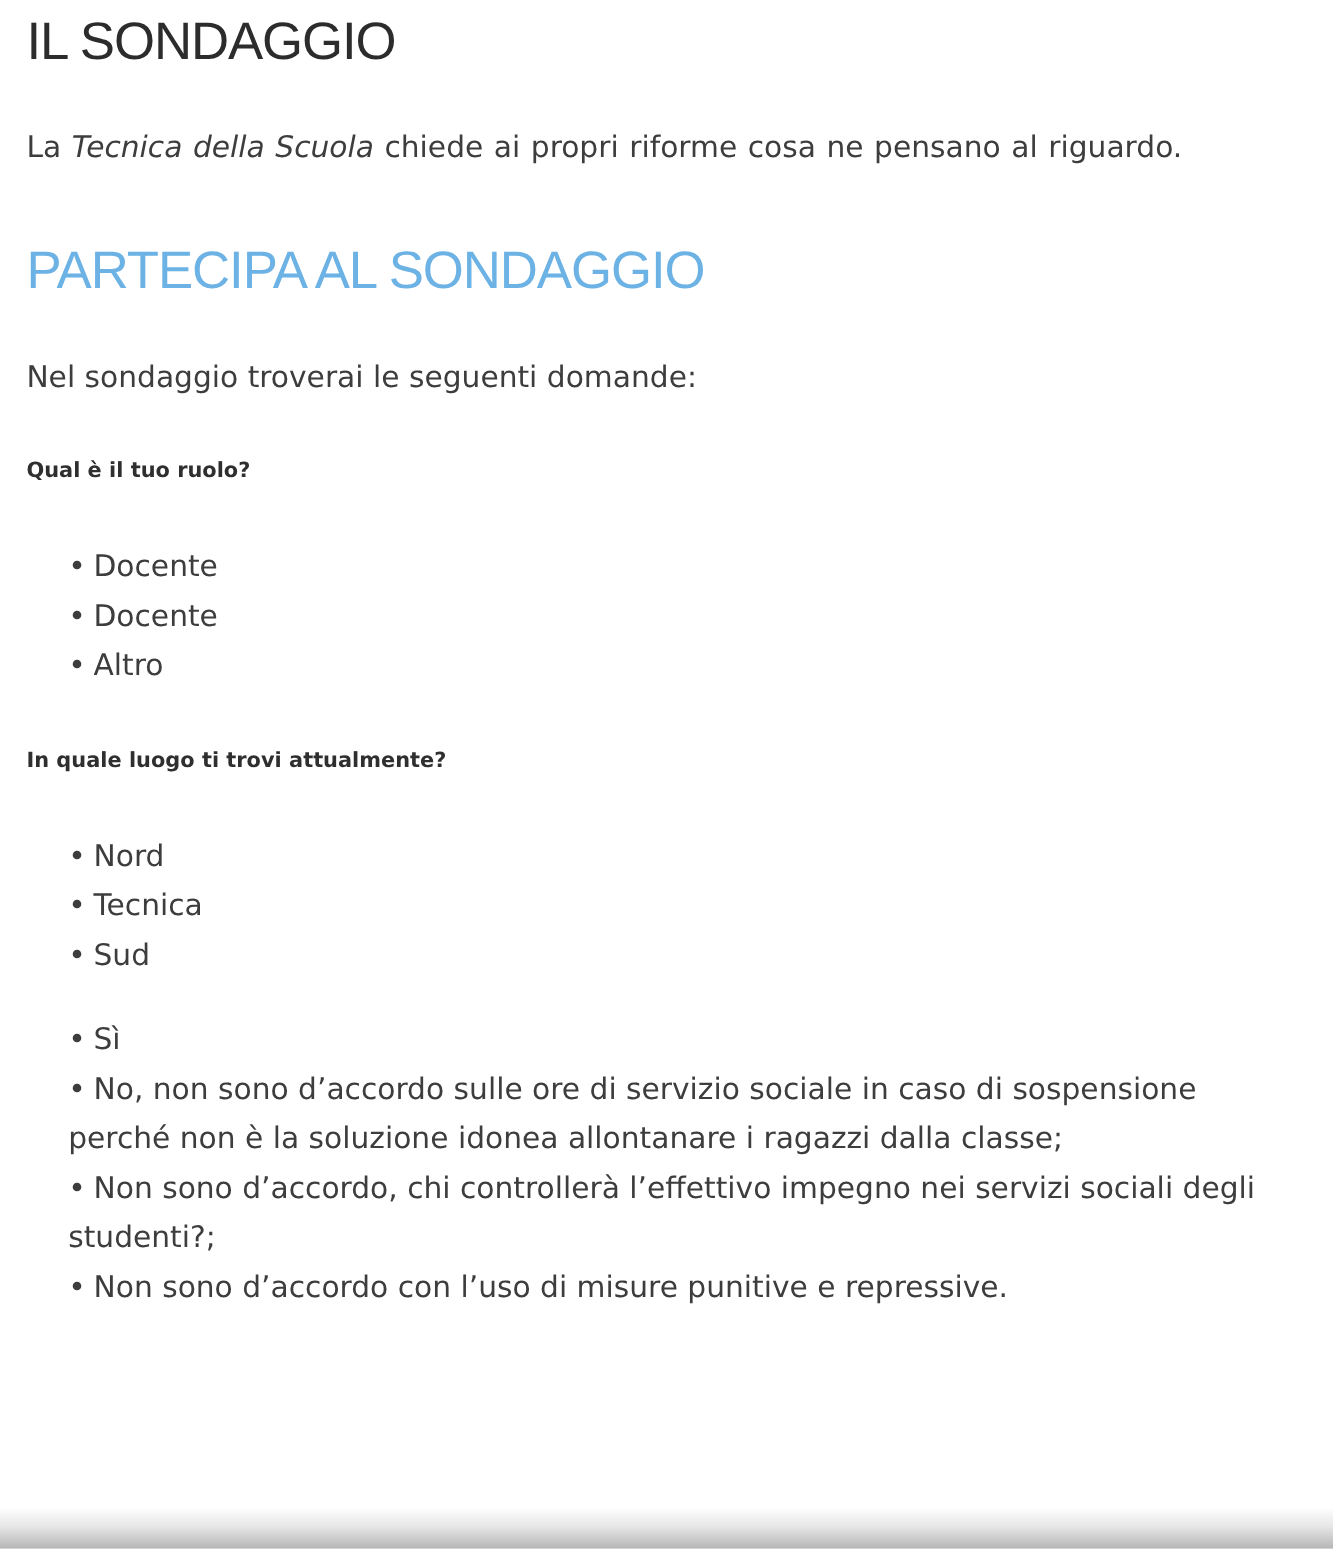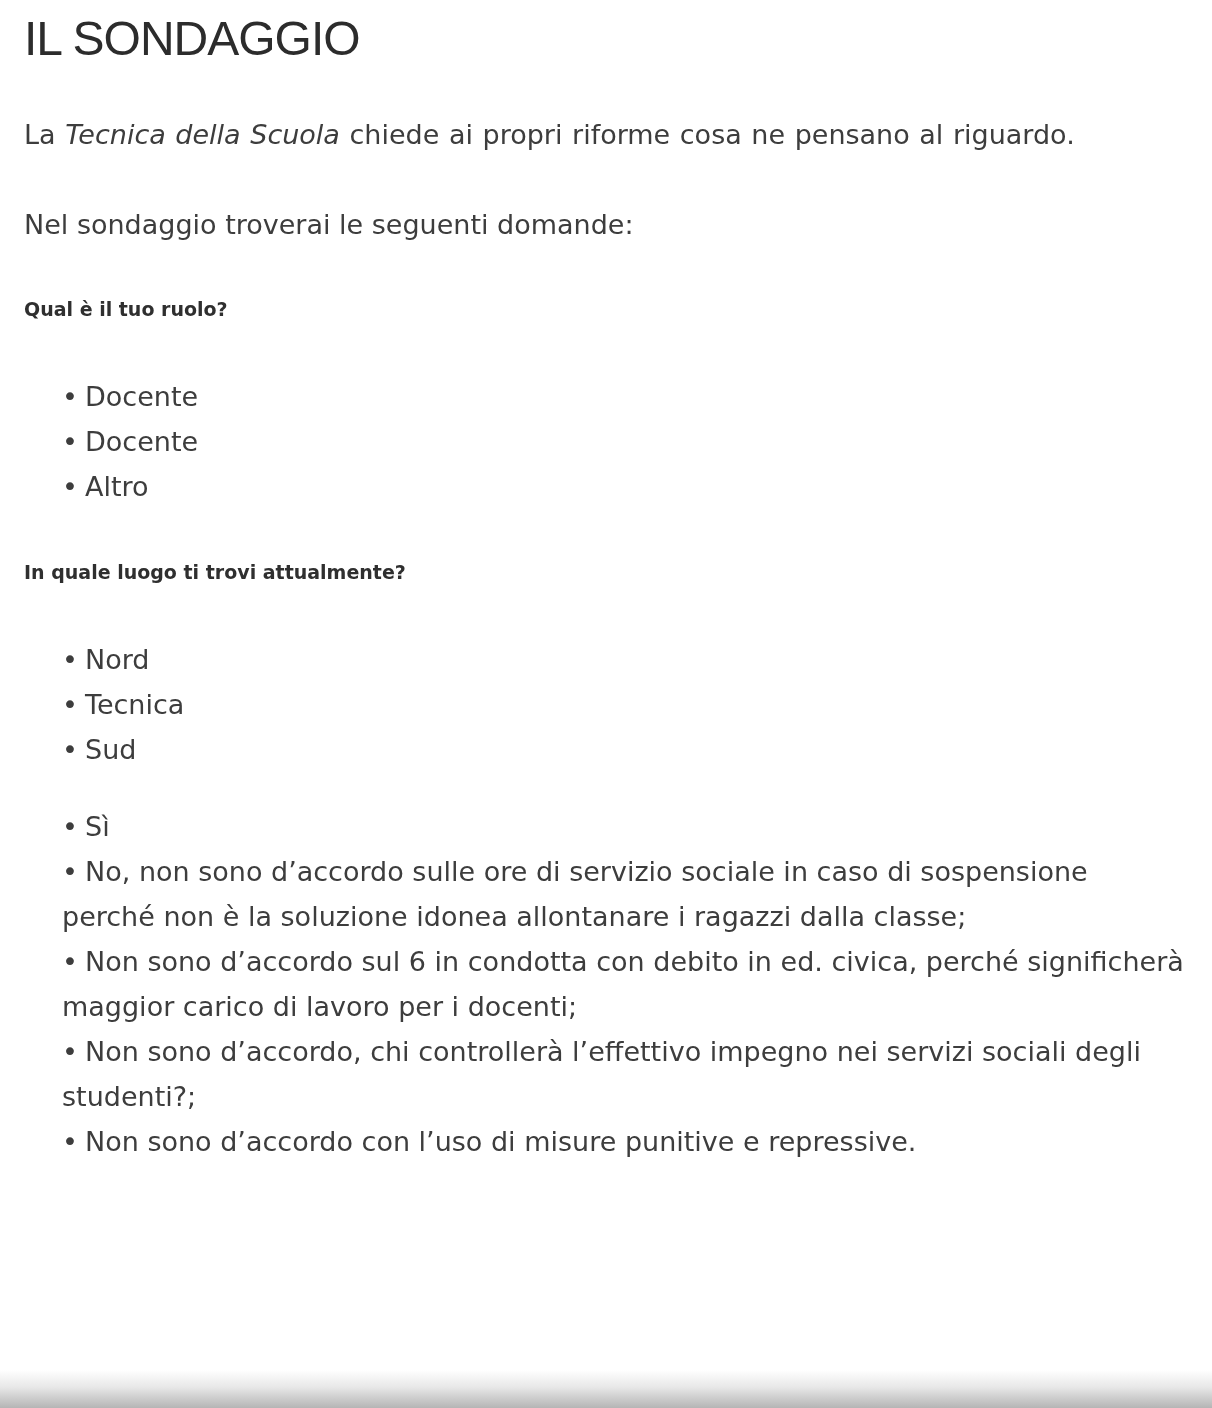--- a/index.html
+++ b/index.html
@@ -81,20 +81,21 @@
 </style>
 </head>
 <body>
 
 <div class="page">
 
   <h1 class="section-heading">IL SONDAGGIO</h1>
 
   <p class="intro"><span>La </span><em>Tecnica della Scuola</em><span> chiede ai propri riforme cosa ne pensano al riguardo.</span></p>
 
+  <h2 class="cta-heading">PARTECIPA AL SONDAGGIO</h2>
 
   <p class="lead">Nel sondaggio troverai le seguenti domande:</p>
 
   <p class="question"><strong>Qual è il tuo ruolo?</strong> <span></span></p>
 
   <ul class="options first">
     <li>Docente</li>
     <li>Docente</li>
     <li>Altro</li>
   </ul>
@@ -104,20 +105,19 @@
   <ul class="options second">
     <li>Nord</li>
     <li>Tecnica</li>
     <li>Sud</li>
   </ul>
 
 
   <ul class="options third">
     <li>Sì</li>
     <li>No, non sono d’accordo sulle ore di servizio sociale in caso di sospensione perché non è la soluzione idonea allontanare i ragazzi dalla classe;</li>
-    <li>Non sono d’accordo sul 6 in condotta con debito in ed. civica, perché significherà maggior carico di lavoro per i docenti;</li>
     <li>Non sono d’accordo, chi controllerà l’effettivo impegno nei servizi sociali degli studenti?;</li>
     <li>Non sono d’accordo con l’uso di misure punitive e repressive.</li>
   </ul>
 
 </div>
 
 <div class="bottom-fade"></div>
 
 </body></html>

